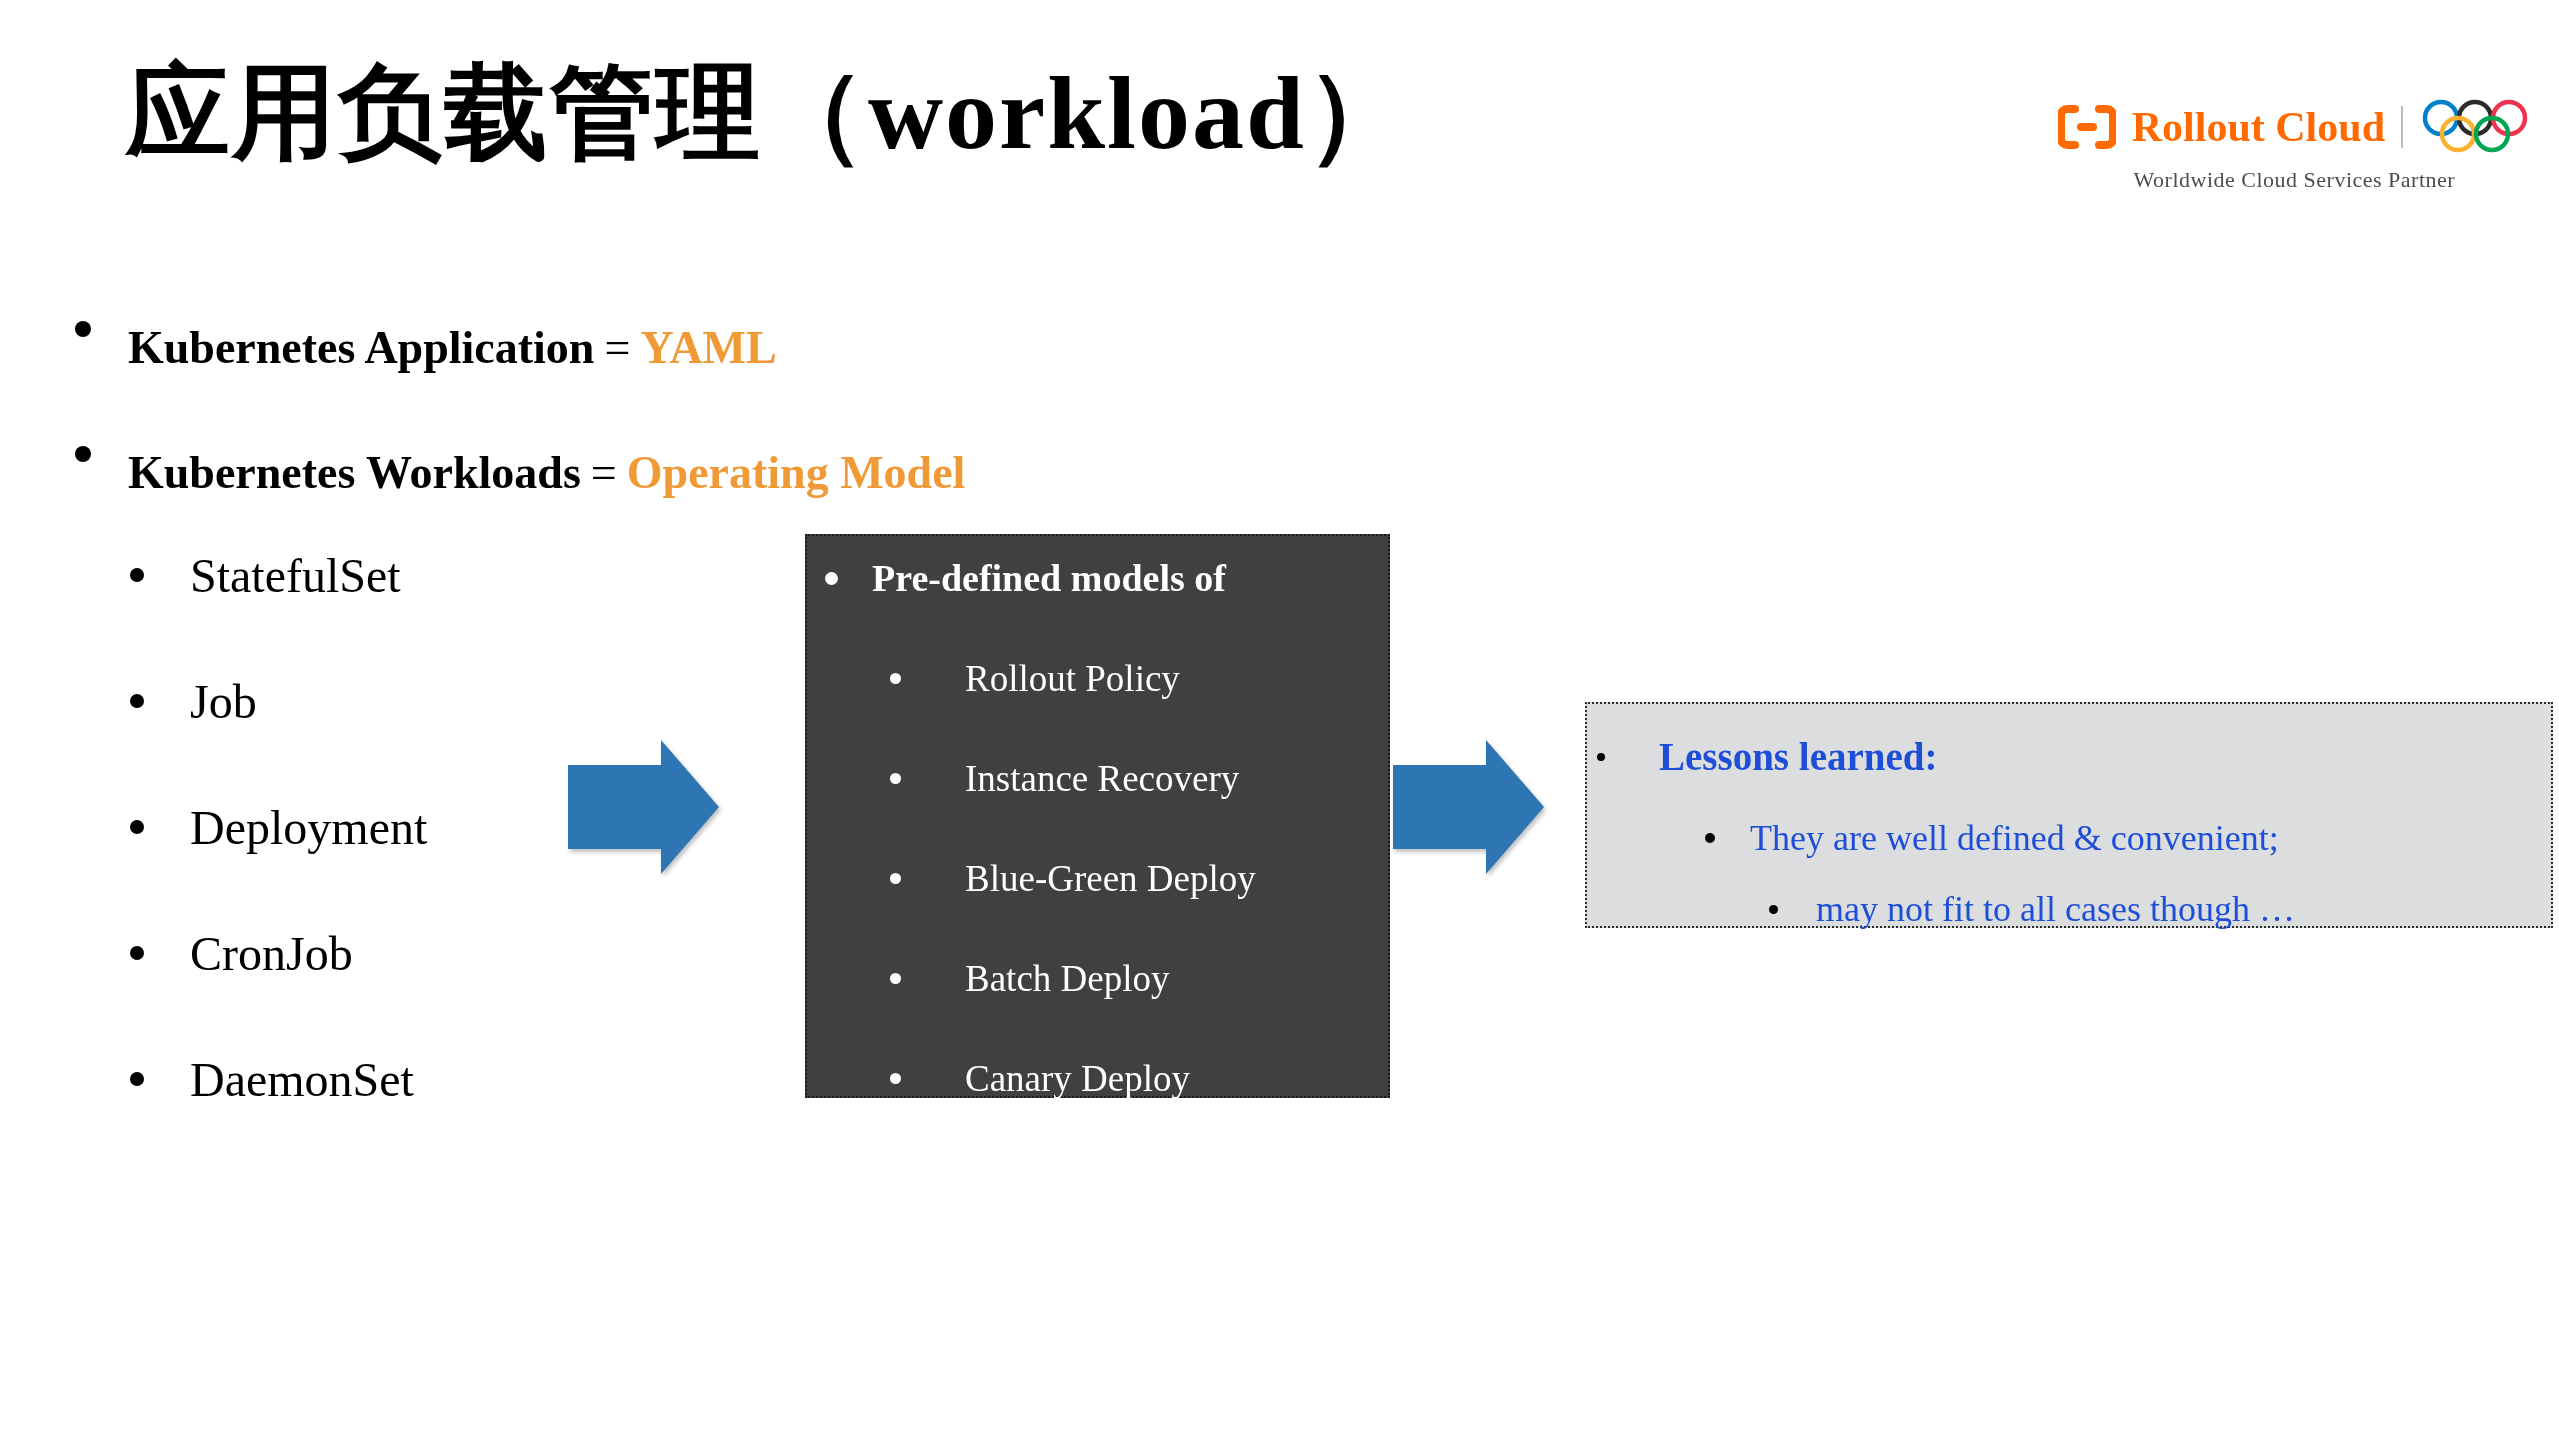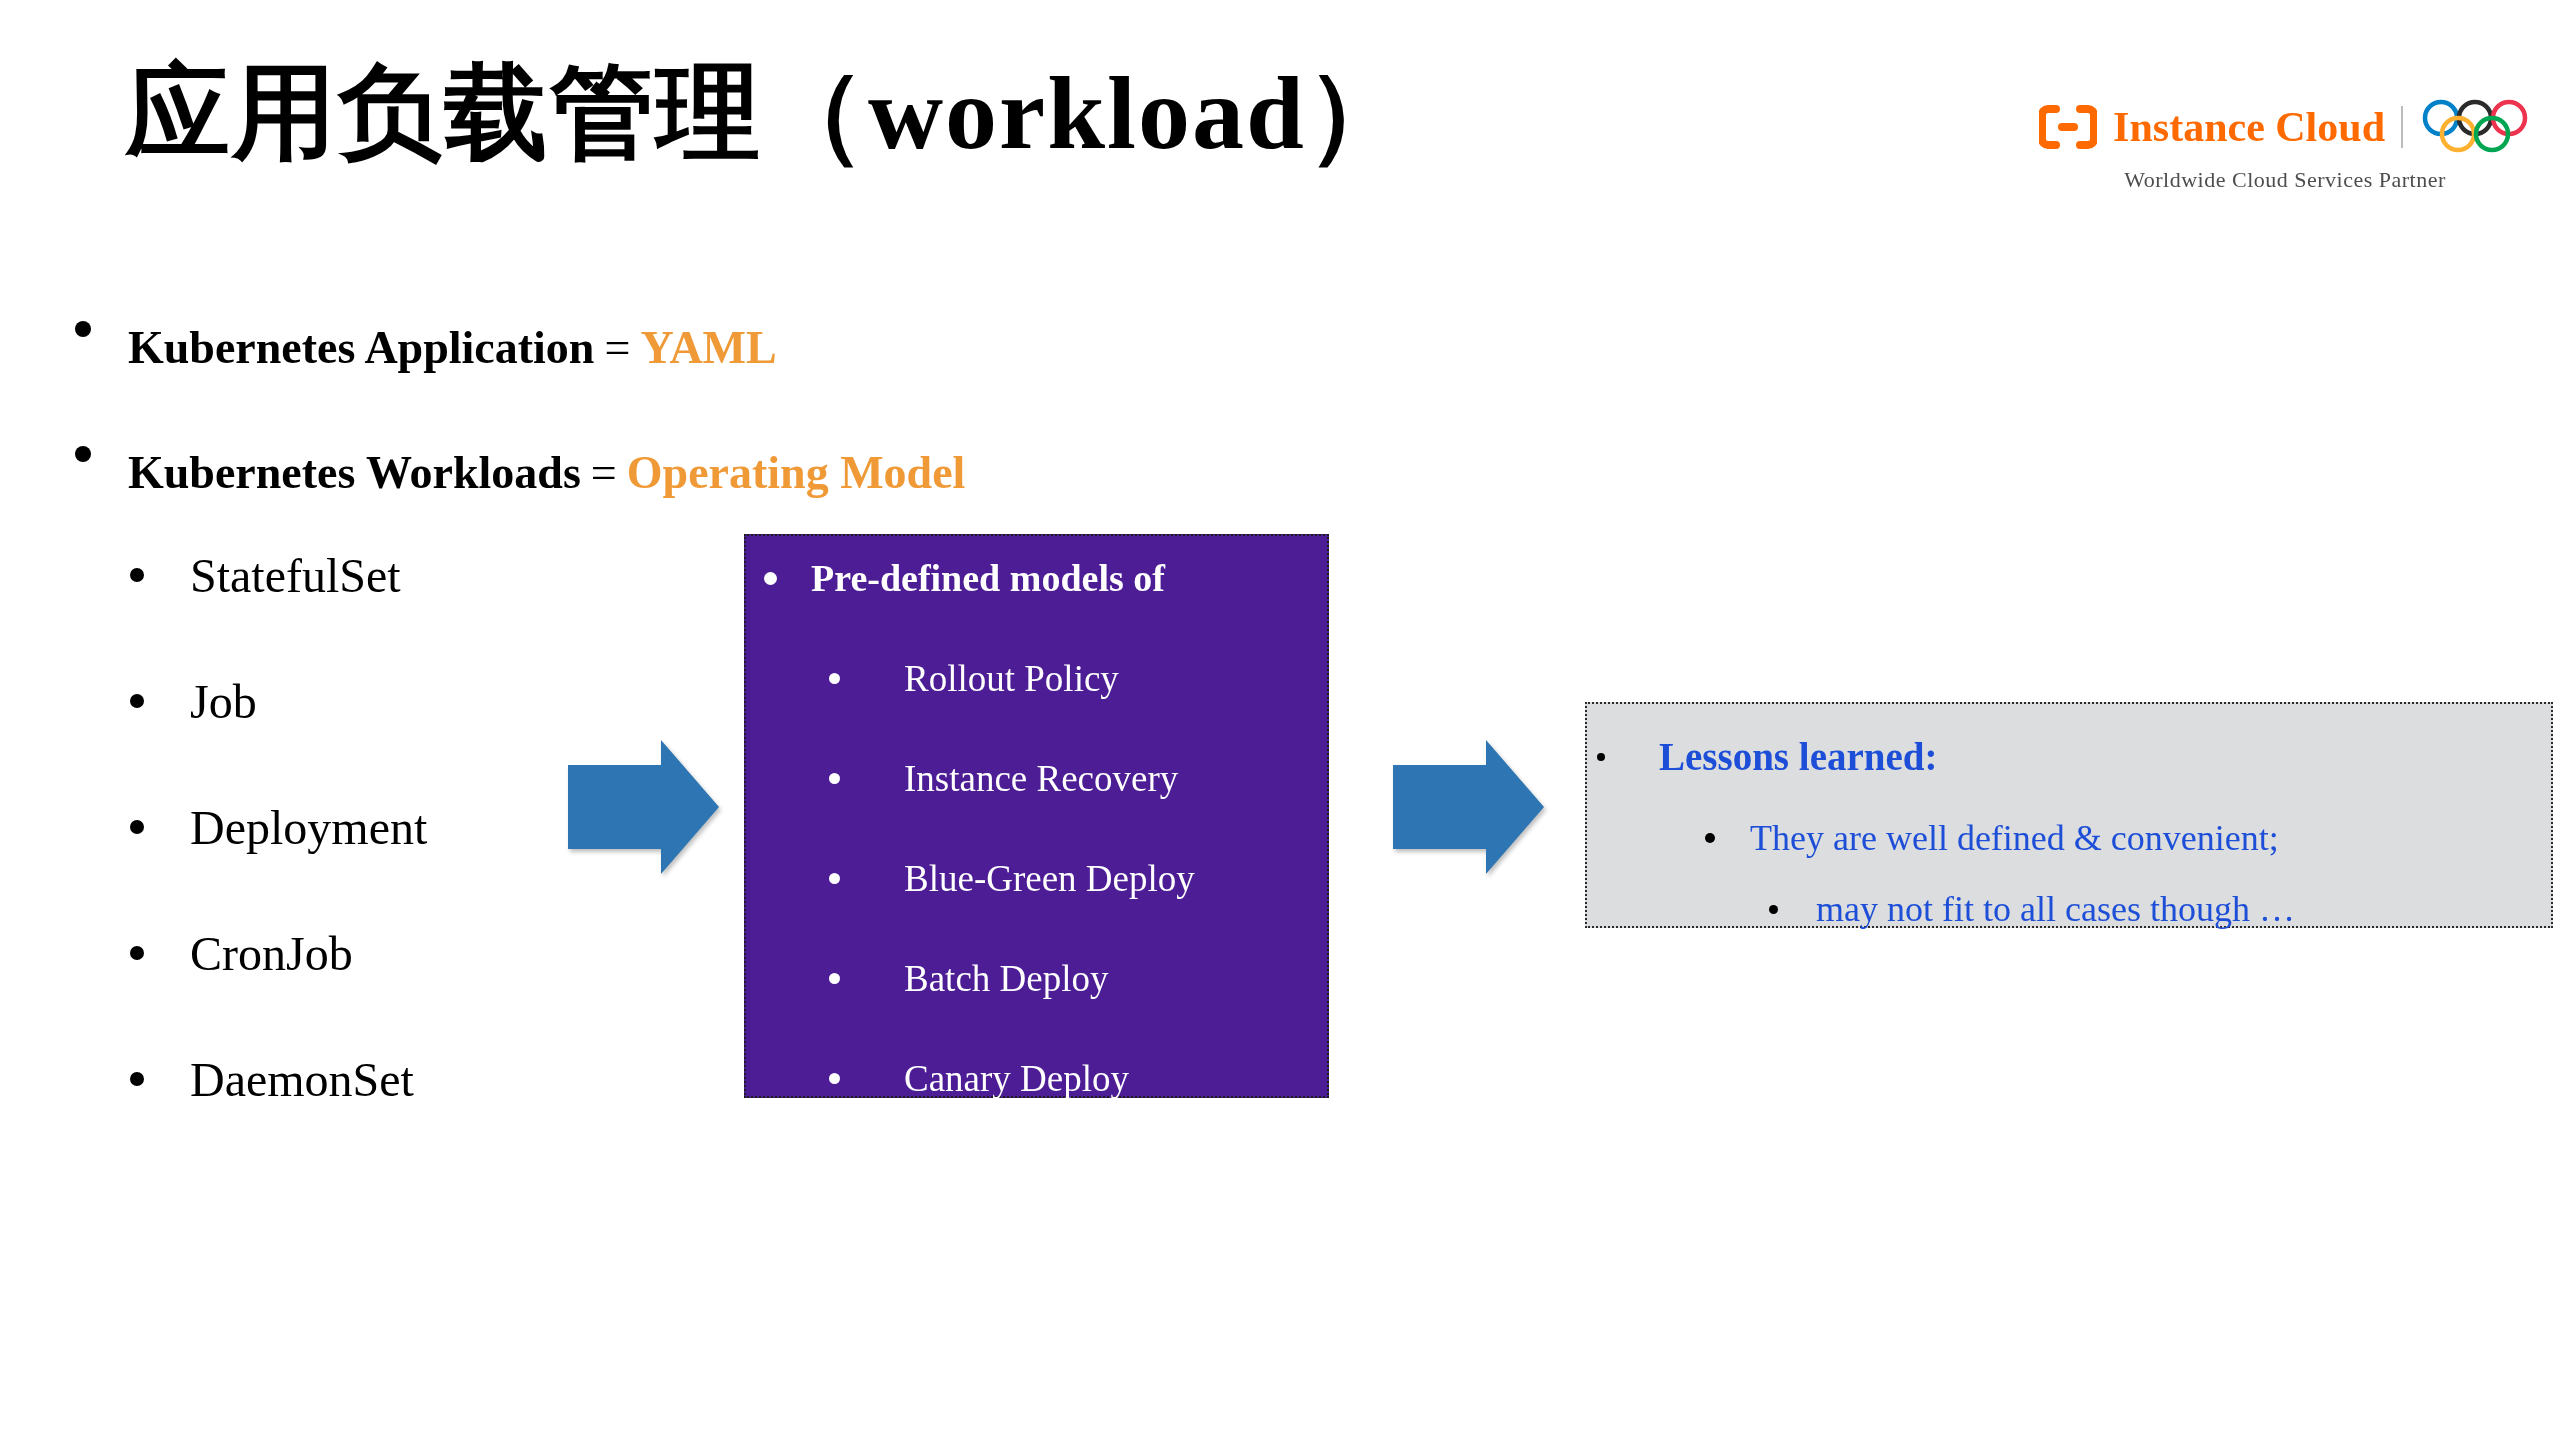--- a/index.html
+++ b/index.html
@@ -33,22 +33,22 @@
   .mb-orange { color:#F09A37; font-weight:700; }
 
   
   .sub-list { position:absolute; left:130px; top:548px; list-style:none; margin:0; padding:0; }
   .sub-list li { display:flex; align-items:center; height:54px; margin-bottom:72px; }
   .sub-list .dot { width:14px; height:14px; margin-right:46px; }
   .sl-text { font-size:48px; font-weight:400; white-space:nowrap; }
 
   
   .blue-box {
-    position:absolute; left:744px; top:534px; width:585px; height:564px;
-    background:#4c1d95; border:2px dotted #1c1c1c; box-sizing:border-box; color:#fff;
+    position:absolute; left:805px; top:534px; width:585px; height:564px;
+    background:#404040; border:2px dotted #1c1c1c; box-sizing:border-box; color:#fff;
   }
   .bb-head { display:flex; align-items:center; height:44px; margin:20px 0 0 18px; }
   .bb-head .dot { background:#fff; width:13px; height:13px; margin-right:34px; }
   .bb-head-text { font-size:38px; font-weight:700; white-space:nowrap; }
   .bb-items { list-style:none; margin:0; padding:0 0 0 83px; }
   .bb-items li { display:flex; align-items:center; height:44px; margin-top:56px;gap:32px; }
   .bb-items .dot { background:#fff; width:11px; height:11px; margin-right:32px; }
   .bb-text { font-size:37px; font-weight:400; white-space:nowrap; }
 
   
@@ -81,21 +81,21 @@
 
   <div class="logo">
     <div class="logo-row">
       <span style="display:flex;">
         <svg width="58" height="44" viewBox="0 0 58 44">
           <path d="M17 4 H9 a6 6 0 0 0 -6 6 v24 a6 6 0 0 0 6 6 h8" stroke="#FF6A00" stroke-width="8" fill="none" stroke-linecap="round"></path>
           <path d="M41 4 h8 a6 6 0 0 1 6 6 v24 a6 6 0 0 1 -6 6 h-8" stroke="#FF6A00" stroke-width="8" fill="none" stroke-linecap="round"></path>
           <line x1="23" y1="22" x2="35" y2="22" stroke="#FF6A00" stroke-width="8" stroke-linecap="round"></line>
         </svg>
       </span>
-      <span class="brand-text">Instance Cloud</span>
+      <span class="brand-text">Rollout Cloud</span>
       <span class="logo-divider"></span>
       <span style="display:flex;">
         <svg width="112" height="62" viewBox="0 0 112 62">
           <circle cx="22" cy="22" r="16" stroke="#0081C8" stroke-width="4.5" fill="none"></circle>
           <circle cx="56" cy="22" r="16" stroke="#2B2B2B" stroke-width="4.5" fill="none"></circle>
           <circle cx="90" cy="22" r="16" stroke="#EE334E" stroke-width="4.5" fill="none"></circle>
           <circle cx="39" cy="38" r="16" stroke="#FCB131" stroke-width="4.5" fill="none"></circle>
           <circle cx="73" cy="38" r="16" stroke="#00A651" stroke-width="4.5" fill="none"></circle>
         </svg>
       </span>

